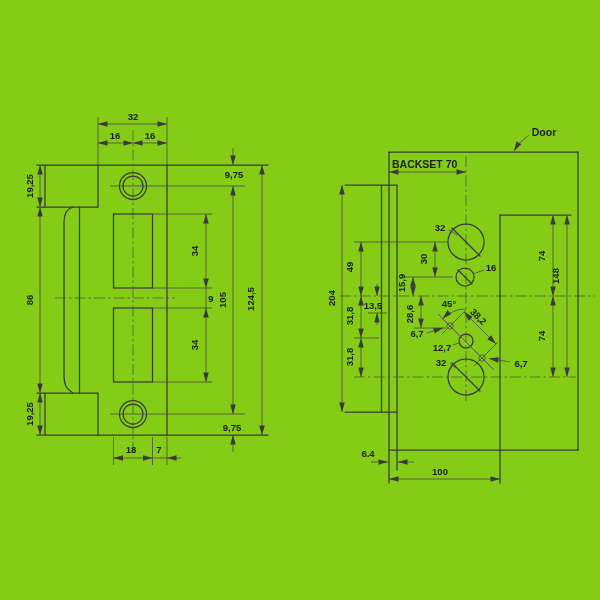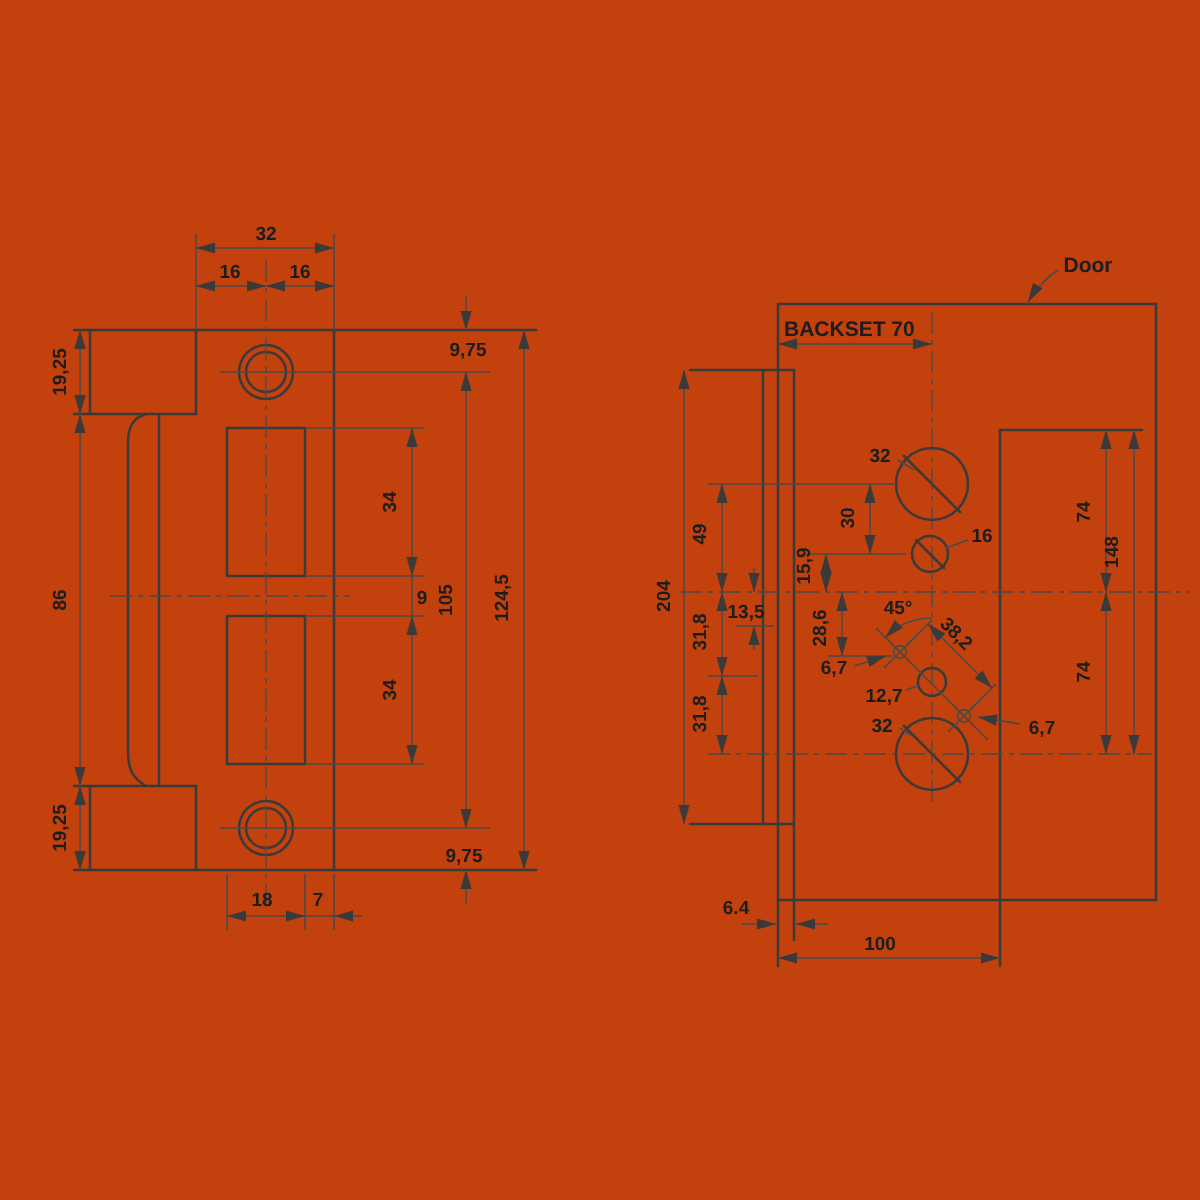--- a/index.html
+++ b/index.html
@@ -1,16 +1,16 @@
 <!DOCTYPE html>
 <html><head>
 <meta charset="utf-8">
 <style>
   html,body{margin:0;padding:0;background:#ffffff;}
-  #stage{position:relative;width:600px;height:600px;background:#c2410c;overflow:hidden;
+  #stage{position:relative;width:600px;height:600px;background:#84cc16;overflow:hidden;
          font-family:"Liberation Sans", sans-serif;}
   svg{position:absolute;left:0;top:0;}
   .obj{stroke:#3a3a3a;stroke-width:1.25;fill:none;stroke-linecap:round;}
   .dim{stroke:#4a4a4a;stroke-width:0.8;fill:none;}
   .cl{stroke:#4a4a4a;stroke-width:0.7;fill:none;stroke-dasharray:11 3 2.5 3;}
   text{font-family:"Liberation Sans", sans-serif;font-weight:bold;font-size:9.5px;
        fill:#1d1d1d;}
   .big{font-size:10.5px;}
   .mid{text-anchor:middle;}
 </style>

